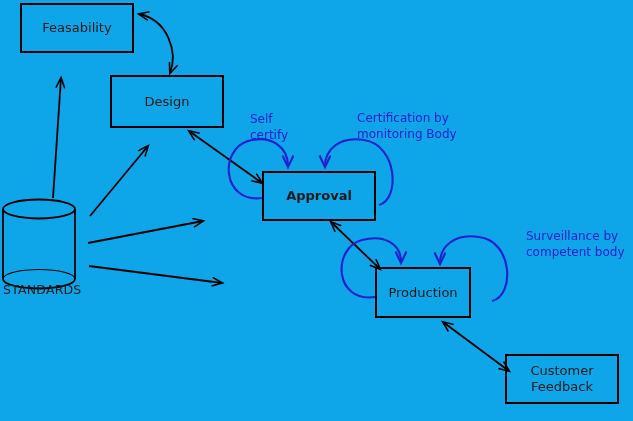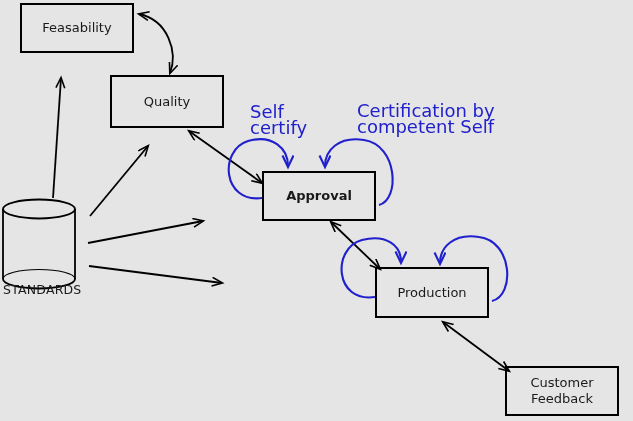--- a/index.html
+++ b/index.html
@@ -7,21 +7,21 @@
     padding: 0;
     background: #ffffff;
   }
   body {
     font-family: "DejaVu Sans", sans-serif;
   }
   #canvas {
     position: relative;
     width: 633px;
     height: 421px;
-    background: #e5e5e5;
+    background: #0ea5e9;
     overflow: hidden;
   }
   #diagram-svg {
     position: absolute;
     left: 0;
     top: 0;
     width: 633px;
     height: 421px;
   }
   .node-box {
@@ -38,24 +38,25 @@
     line-height: 16px;
     font-family: "DejaVu Sans", sans-serif;
   }
   .node-label {
     display: block;
     white-space: pre-line;
   }
   .edge-label {
     position: absolute;
     color: #2020cc;
-    font-size: 18px;
+    font-size: 12px;
     line-height: 15.5px;
     font-family: "DejaVu Sans", sans-serif;
     white-space: pre-line;
+    margin-top: 8px;
   }
   .store-label {
     position: absolute;
     color: #1a1a1a;
     font-size: 12.5px;
     line-height: 15px;
     font-family: "DejaVu Sans", sans-serif;
     letter-spacing: 0.2px;
   }
 </style>
@@ -108,39 +109,41 @@
     <path d="M375,297 C334,303 332,248 362,240 C386,234 401,245 401,262" fill="none" stroke="#2020cc" stroke-width="2.1" marker-end="url(#arrowBlue)"></path>
 
     <path d="M492,301 C515,296 513,241 479,237 C454,233 440,247 440,263" fill="none" stroke="#2020cc" stroke-width="2.1" marker-end="url(#arrowBlue)"></path>
   </svg>
 
   <div class="node-box" style="left:20px; top:3px; width:114px; height:50px;">
     <span class="node-label">Feasability</span>
   </div>
 
   <div class="node-box" style="left:110px; top:75px; width:114px; height:53px;">
-    <span class="node-label">Quality</span>
+    <span class="node-label">Design</span>
   </div>
 
   <div class="node-box" style="left:262px; top:171px; width:114px; height:50px;font-weight:bold;">
     <span class="node-label">Approval</span>
   </div>
 
-  <div class="node-box" style="left:375px; top:267px; width:114px; height:51px;">
+  <div class="node-box" style="left:375px; top:267px; width:96px; height:51px;">
     <span class="node-label">Production</span>
   </div>
 
-  <div class="node-box" style="left:505px; top:366px; width:114px; height:50px;">
+  <div class="node-box" style="left:505px; top:354px; width:114px; height:50px;">
     <span class="node-label">Customer
 Feedback</span>
   </div>
 
   <div class="store-label" style="left:3px; top:282px;">STANDARDS</div>
 
   <div class="edge-label" style="left:250px; top:104px;">Self
 certify</div>
 
   <div class="edge-label" style="left:357px; top:103px;">Certification by
-competent Self</div>
+monitoring Body</div>
 
+  <div class="edge-label" style="left:526px; top:221px;">Surveillance by
+competent body</div>
 
 
 </div>
 
 </body></html>

